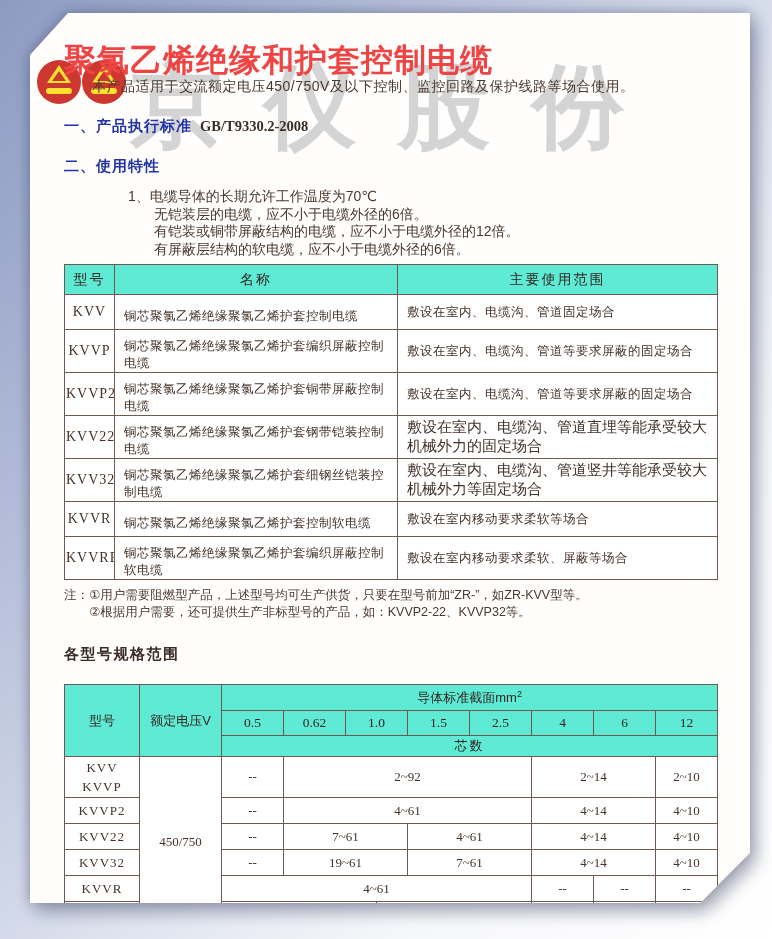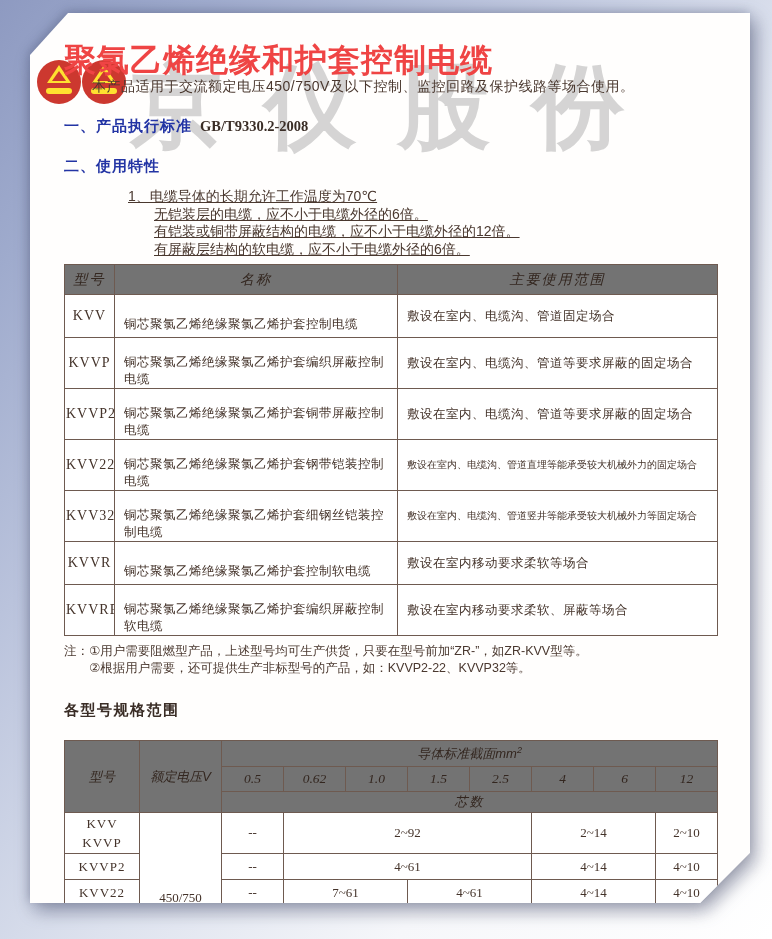--- a/index.html
+++ b/index.html
@@ -39,37 +39,37 @@
   .z{position:relative;z-index:1;}
 
   
   .doc-title{
     font-size:32px;font-weight:bold;color:#ef4444;letter-spacing:1px;line-height:1.1;
   }
   .intro{font-size:14px;color:#4a382f;text-indent:2em;letter-spacing:.5px;}
   .sec-head{margin-top:21px;font-size:15px;font-weight:bold;color:#2334a4;letter-spacing:1px;}
   .sec-head .std{font-family:"Liberation Serif","DejaVu Serif",serif;font-weight:bold;color:#3a2d26;font-size:14.5px;letter-spacing:0;margin-left:8px;}
   .usage-list{margin-top:12px;margin-left:64px;font-size:14px;color:#4a382f;line-height:16.5px;}
-  .usage-list .li{margin-bottom:1px;text-decoration:underline;}
+  .usage-list .li{margin-bottom:1px;}
   .usage-list .cont{padding-left:26px;}
 
   
   table{border-collapse:collapse;table-layout:fixed;background:#fff;}
   th,td{border:1px solid #6e5a50;overflow:hidden;}
-  thead th{background:#737373;font-weight:normal;color:#33261f;font-style:italic;}
+  thead th{background:#5eead4;font-weight:normal;color:#33261f;}
   .num{font-family:"Liberation Serif","DejaVu Serif",serif;}
 
   
   .t1{width:653px;margin-top:7px;}
   .t1 th{height:27px;font-size:14px;letter-spacing:2px;}
   .t1 td{height:26px;color:#44332a;}
   .t1 td.model{text-align:center;font-size:14px;letter-spacing:1px;}
-  .t1 td.name{font-size:12.5px;padding:16px 4px 0 9px;letter-spacing:.5px;}
+  .t1 td.name{font-size:12.5px;padding:8px 4px 0 9px;letter-spacing:.5px;}
   .t1 td.usage{font-size:12.5px;padding:0 2px 0 9px;letter-spacing:.5px;}
-  .t1 td.usage.small{font-size:10px;letter-spacing:0;}
+  .t1 td.usage.small{font-size:15px;letter-spacing:0;}
 
   
   .note{margin-top:7px;display:flex;font-size:12.5px;color:#4a382f;line-height:17px;}
   .note .pfx{flex:0 0 auto;}
   .note .body{flex:1;}
 
   .spec-head{margin-top:24px;font-size:15px;font-weight:bold;color:#3a2d26;letter-spacing:1.5px;}
 
   
   .t2{width:653px;margin-top:20px;}

